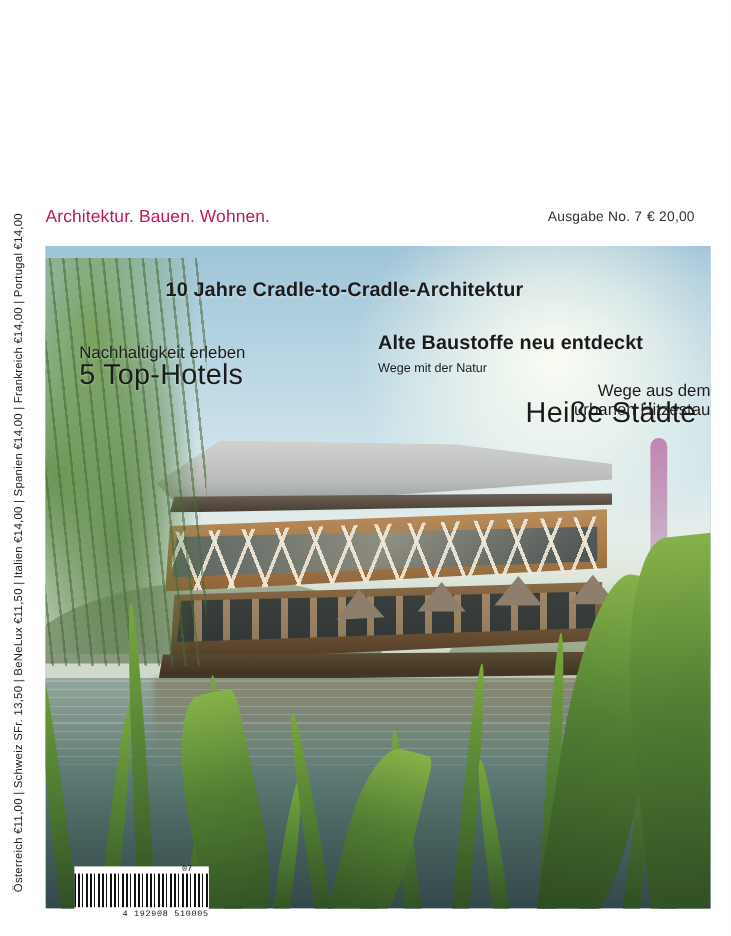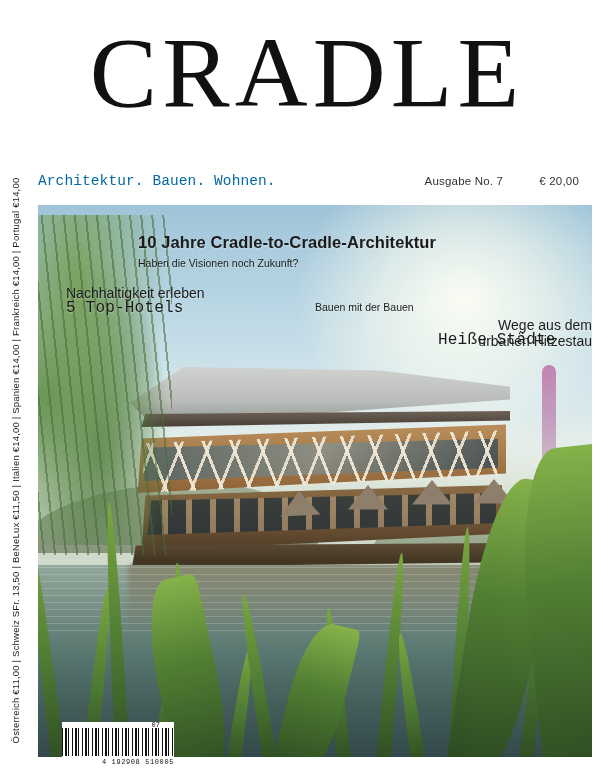--- a/index.html
+++ b/index.html
@@ -48,33 +48,32 @@
     font-weight: 400;
     font-size: 23px;
     color: #161616;
     letter-spacing: 0.1px;
   }
   .subline {
     position: absolute;
     left: 38px;
     top: 173px;
     font-size: 14.5px;
-    color: #0369a1;
+    color: #be185d;
     letter-spacing: 0.1px;
-    font-family: Liberation Mono, monospace;
   }
   .issue {
     position: absolute;
     right: 30px;
     top: 175px;
     font-size: 11.5px;
     color: #333333;
     letter-spacing: 0.2px;
     display: flex;
-    gap: 36px;
+    gap: 4px;
   }
 
   
   .photo {
     position: absolute;
     left: 38px;
     top: 205px;
     width: 519px;
     height: 552px;
     overflow: hidden;
@@ -323,24 +322,23 @@
   }
   .hl-sub {
     font-size: 10.5px;
     font-weight: 400;
   }
   .hl-kicker {
     font-size: 14px;
     font-weight: 400;
   }
   .hl-big {
-    font-size: 16px;
+    font-size: 24px;
     font-weight: 400;
     letter-spacing: 0.2px;
-    font-family: Liberation Mono, monospace;
   }
 
   .g1-main { left: 100px; top: 28px; }
   .g1-sub  { left: 100px; top: 52px; }
   .g2-kick { left: 28px;  top: 80px; }
   .g2-big  { left: 28px;  top: 94px; }
   .g3-main { left: 277px; top: 72px; }
   .g3-sub  { left: 277px; top: 96px; }
   .g4-kick { left: 410px; top: 112px; text-align: right; }
   .g4-big  { left: 400px; top: 126px; }
@@ -415,23 +413,20 @@
     font-size: 14px;
     letter-spacing: 0.3px;
     text-shadow: 0 1px 3px rgba(0,0,0,0.5);
   }
 </style>
 </head>
 <body>
 
 <div class="cover">
 
-  <div class="masthead">
-    <div class="masthead-title">CRADLE</div>
-  </div>
 
   <div class="subline">Architektur. Bauen. Wohnen.</div>
 
   <div class="issue">
     <span>Ausgabe No. 7</span>
     <span>€ 20,00</span>
   </div>
 
   <div class="spine">
     <div class="spine-text">Österreich €11,00 | Schweiz SFr. 13,50 | BeNeLux €11,50 | Italien €14,00 | Spanien €14,00 | Frankreich €14,00 | Portugal €14,00</div>
@@ -485,26 +480,26 @@
       <div class="blade" style="left:512px; height:300px; transform:rotate(-2deg);"></div>
 
       <div class="leaf-big" style="left:430px; bottom:-20px; width:70px;  height:300px; transform:rotate(9deg);"></div>
       <div class="leaf-big" style="left:490px; bottom:-30px; width:90px;  height:340px; transform:rotate(-6deg);"></div>
       <div class="leaf-big" style="left:120px; bottom:-30px; width:60px;  height:210px; transform:rotate(-12deg);"></div>
       <div class="leaf-big" style="left:250px; bottom:-25px; width:55px;  height:160px; transform:rotate(14deg);"></div>
     </div>
 
     <div class="cover-lines">
       <div class="hl hl-main g1-main">10 Jahre Cradle-to-Cradle-Architektur</div>
-      <div class="hl hl-sub  g1-sub">Haben die Visionen noch Zukunft?</div>
 
       <div class="hl hl-kicker g2-kick">Nachhaltigkeit erleben</div>
       <div class="hl hl-big    g2-big">5 Top-Hotels</div>
 
-      <div class="hl hl-sub  g3-sub">Bauen mit der Bauen</div>
+      <div class="hl hl-main g3-main">Alte Baustoffe neu entdeckt</div>
+      <div class="hl hl-sub  g3-sub">Wege mit der Natur</div>
 
       <div class="hl hl-kicker g4-kick">Wege aus dem urbanen Hitzestau</div>
       <div class="hl hl-big    g4-big">Heiße Städte</div>
     </div>
 
   </div>
 
   <div class="barcode">
     <div class="bc-issue">07</div>
     <div class="bars"></div>

